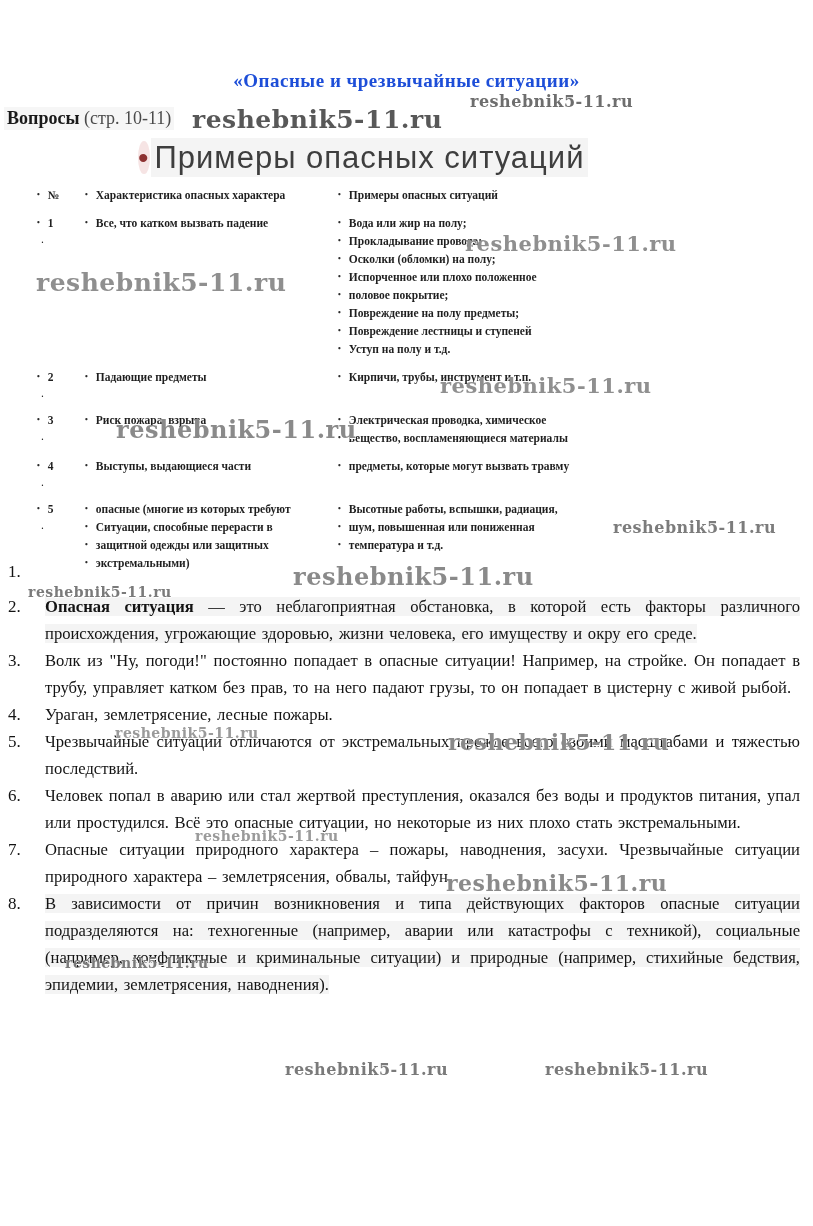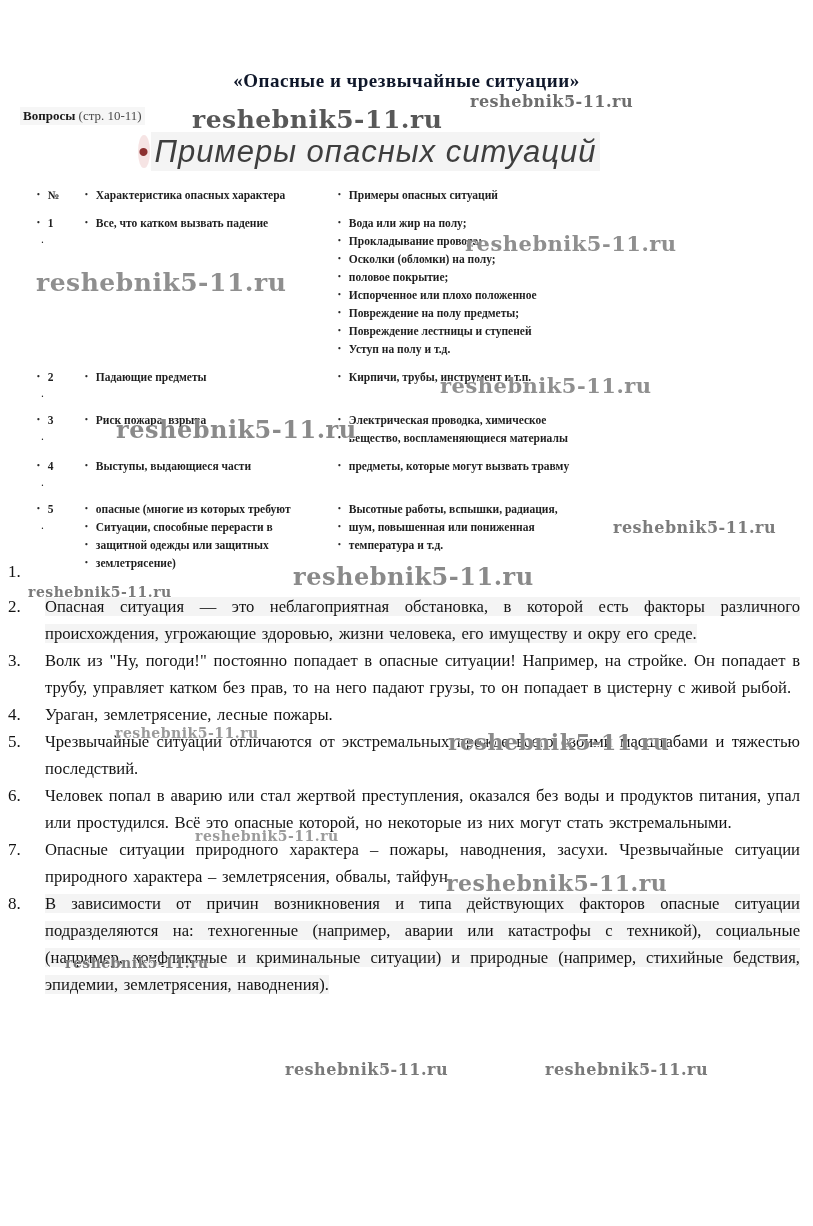--- a/index.html
+++ b/index.html
@@ -4,33 +4,33 @@
 <style>
   html,body { margin:0; padding:0; background:#ffffff; }
   .page {
     position:relative; width:813px; height:1226px; margin:0 auto;
     background:#ffffff; overflow:hidden;
     font-family:"Liberation Serif", serif; color:#111;
   }
   
   .doc-title {
     position:absolute; top:70px; left:0; width:100%;
-    text-align:center; font-weight:bold; font-size:19px; color:#0f172a;
+    text-align:center; font-weight:bold; font-size:19px; color:#1d4ed8;
     letter-spacing:0.5px;
   }
   .questions {
-    position:absolute; top:107px; left:20px; font-size:13px;
+    position:absolute; top:107px; left:4px; font-size:18px;
     background:#f6f6f6; padding:1px 3px;
   }
   .q-label { font-weight:bold; color:#1a1a1a; }
   .q-pages { color:#4a4a4a; }
   .section-title {
-    position:absolute; top:134px; left:138px;
+    position:absolute; top:140px; left:138px;
     font-family:"Liberation Sans", sans-serif; font-size:31px; color:#3e3e3e;
-    letter-spacing:1px; white-space:nowrap;font-style:italic;
+    letter-spacing:1px; white-space:nowrap;
   }
   .red-bullet {
     color:#8d3030; font-size:30px; margin-right:1px;
     background:rgba(238,205,205,0.55); border-radius:50%;
   }
   .section-title .st-text { background:#f4f4f4; padding:2px 4px; }
   
   .extable {
     position:absolute; left:35px; top:186px; width:575px;
     display:flex; flex-direction:column; gap:10px;
@@ -49,21 +49,21 @@
   .ans { display:flex; align-items:flex-start; }
   .ans-num {
     width:37px; flex:0 0 37px; font-size:17px; line-height:27px; color:#131313;
   }
   .ans-text {
     flex:1; font-size:16.6px; line-height:27px; text-align:justify;
     color:#131313; word-spacing:1.5px;
   }
   .ans-empty .ans-text { min-height:35px; }
   .ans-empty { height:35px; }
-  .lead { font-weight:normal; }
+  .lead { font-weight:bold; }
   .shade { background:#f4f4f4; }
   
   .wm {
     position:absolute; font-family:"DejaVu Serif", serif; font-weight:bold;
     color:#8b8b8b; white-space:nowrap; letter-spacing:0.5px;
     text-shadow:0.5px 0.5px 0 #ffffff;
   }
 </style>
 </head>
 <body>
@@ -99,22 +99,22 @@
         <div class="tline">1</div>
         <div class="dotline">.</div>
       </div>
       <div class="cell cchar">
         <div class="tline">Все, что катком вызвать падение</div>
       </div>
       <div class="cell cex">
         <div class="tline">Вода или жир на полу;</div>
         <div class="tline">Прокладывание провода;</div>
         <div class="tline">Осколки (обломки) на полу;</div>
+        <div class="tline">Испорченное или плохо положенное</div>
         <div class="tline">половое покрытие;</div>
-        <div class="tline">Испорченное или плохо положенное</div>
         <div class="tline">Повреждение на полу предметы;</div>
         <div class="tline">Повреждение лестницы и ступеней</div>
         <div class="tline">Уступ на полу и т.д.</div>
       </div>
     </div>
 
     <div class="trow">
       <div class="cell cnum">
         <div class="tline">2</div>
         <div class="dotline">.</div>
@@ -156,21 +156,21 @@
 
     <div class="trow">
       <div class="cell cnum">
         <div class="tline">5</div>
         <div class="dotline">.</div>
       </div>
       <div class="cell cchar">
         <div class="tline">опасные (многие из которых требуют</div>
         <div class="tline">Ситуации, способные перерасти в</div>
         <div class="tline">защитной одежды или защитных</div>
-        <div class="tline">землетрясение)</div>
+        <div class="tline">экстремальными)</div>
       </div>
       <div class="cell cex">
         <div class="tline">Высотные работы, вспышки, радиация,</div>
         <div class="tline">шум, повышенная или пониженная</div>
         <div class="tline">температура и т.д.</div>
       </div>
     </div>
 
   </div>
 
@@ -196,21 +196,21 @@
       <div class="ans-text"><span>Ураган, землетрясение, лесные пожары.</span></div>
     </div>
 
     <div class="ans">
       <span class="ans-num">5.</span>
       <div class="ans-text"><span>Чрезвычайные ситуации отличаются от экстремальных прежде всего своими масштабами и тяжестью последствий.</span></div>
     </div>
 
     <div class="ans">
       <span class="ans-num">6.</span>
-      <div class="ans-text"><span>Человек попал в аварию или стал жертвой преступления, оказался без воды и продуктов питания, упал или простудился. Всё это опасные которой, но некоторые из них могут стать экстремальными.</span></div>
+      <div class="ans-text"><span>Человек попал в аварию или стал жертвой преступления, оказался без воды и продуктов питания, упал или простудился. Всё это опасные ситуации, но некоторые из них плохо стать экстремальными.</span></div>
     </div>
 
     <div class="ans">
       <span class="ans-num">7.</span>
       <div class="ans-text"><span>Опасные ситуации природного характера – пожары, наводнения, засухи. Чрезвычайные ситуации природного характера – землетрясения, обвалы, тайфун.</span></div>
     </div>
 
     <div class="ans">
       <span class="ans-num">8.</span>
       <div class="ans-text"><span class="shade">В зависимости от причин возникновения и типа действующих факторов опасные ситуации подразделяются на: техногенные (например, аварии или катастрофы с техникой), социальные (например, конфликтные и криминальные ситуации) и природные (например, стихийные бедствия, эпидемии, землетрясения, наводнения).</span></div>

